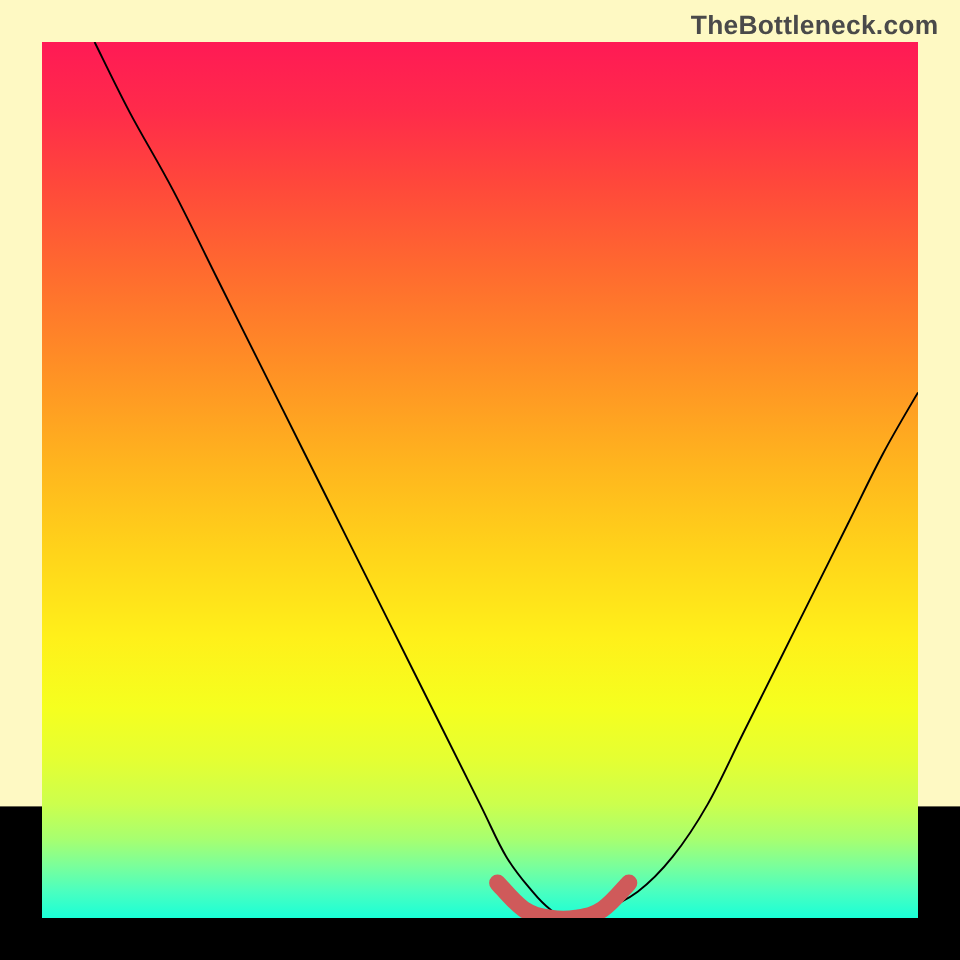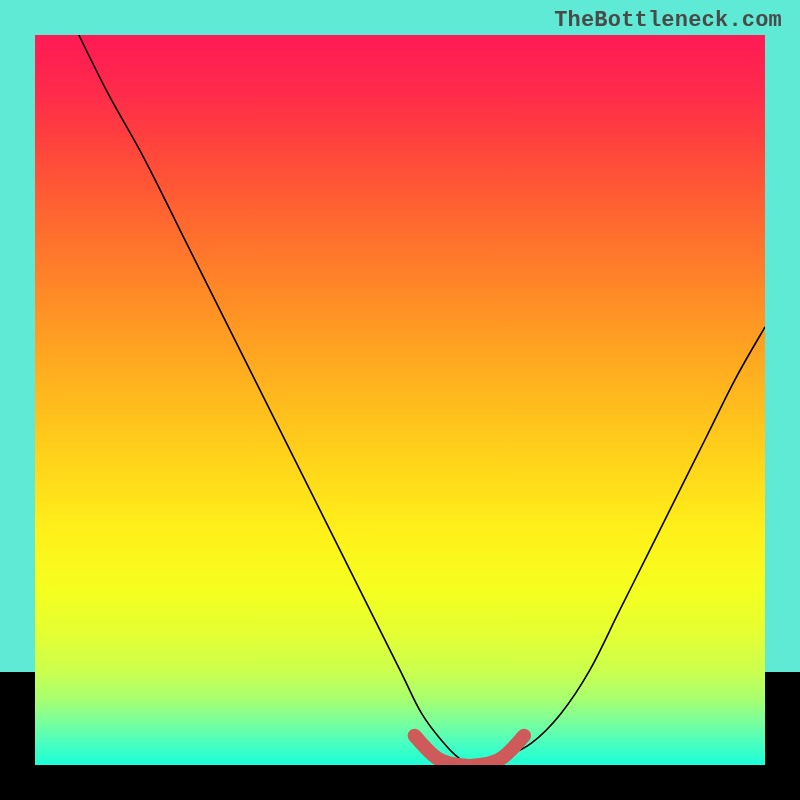--- a/index.html
+++ b/index.html
@@ -10,22 +10,21 @@
     background: #000;
     overflow: hidden;
     font-family: Arial, Helvetica, sans-serif;
   }
   .frame {
     position: absolute;
     left: 0;
     top: 0;
     width: 800px;
     height: 672px;
-    background: #5eead4;
-    font-family: Liberation Mono, monospace;
+    background: #fef9c3;
   }
   .watermark {
     position: absolute;
     top: 8px;
     right: 18px;
     color: #4a4a4a;
     font-size: 22px;
     font-weight: 600;
     letter-spacing: 0.2px;
     user-select: none;

